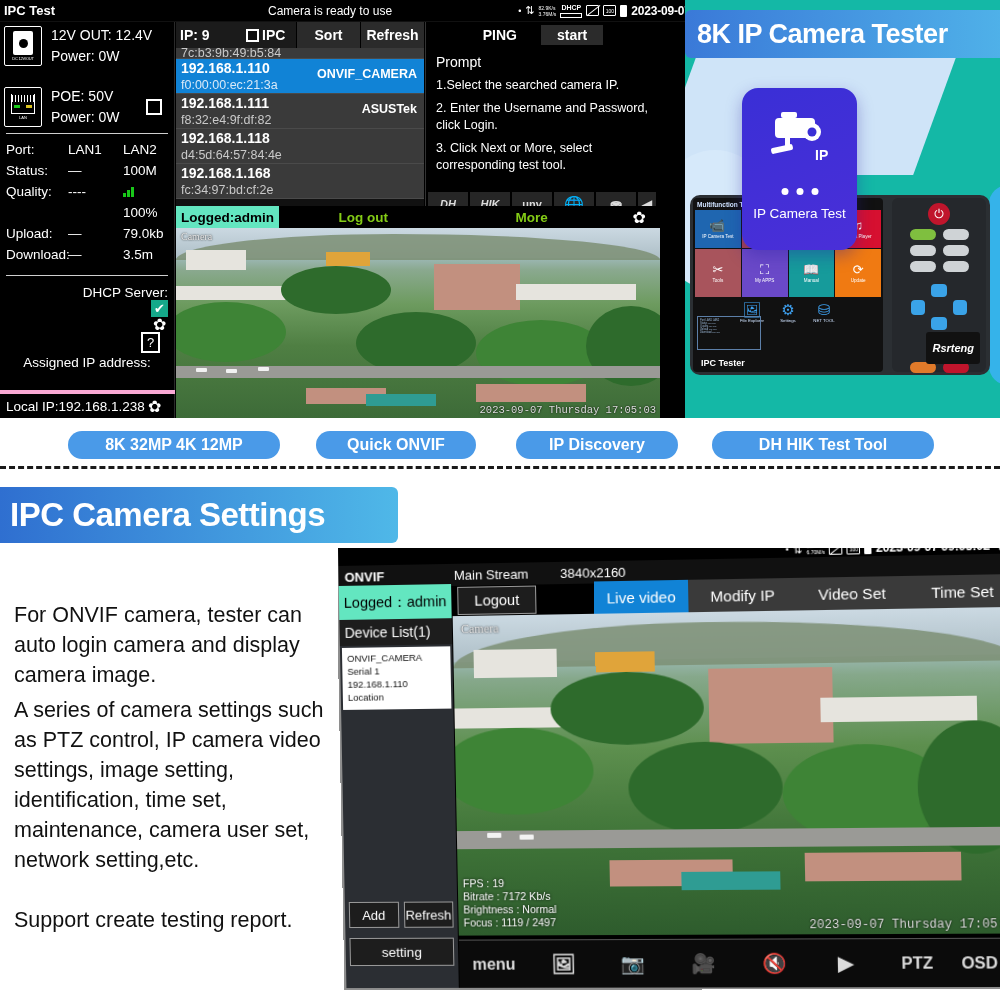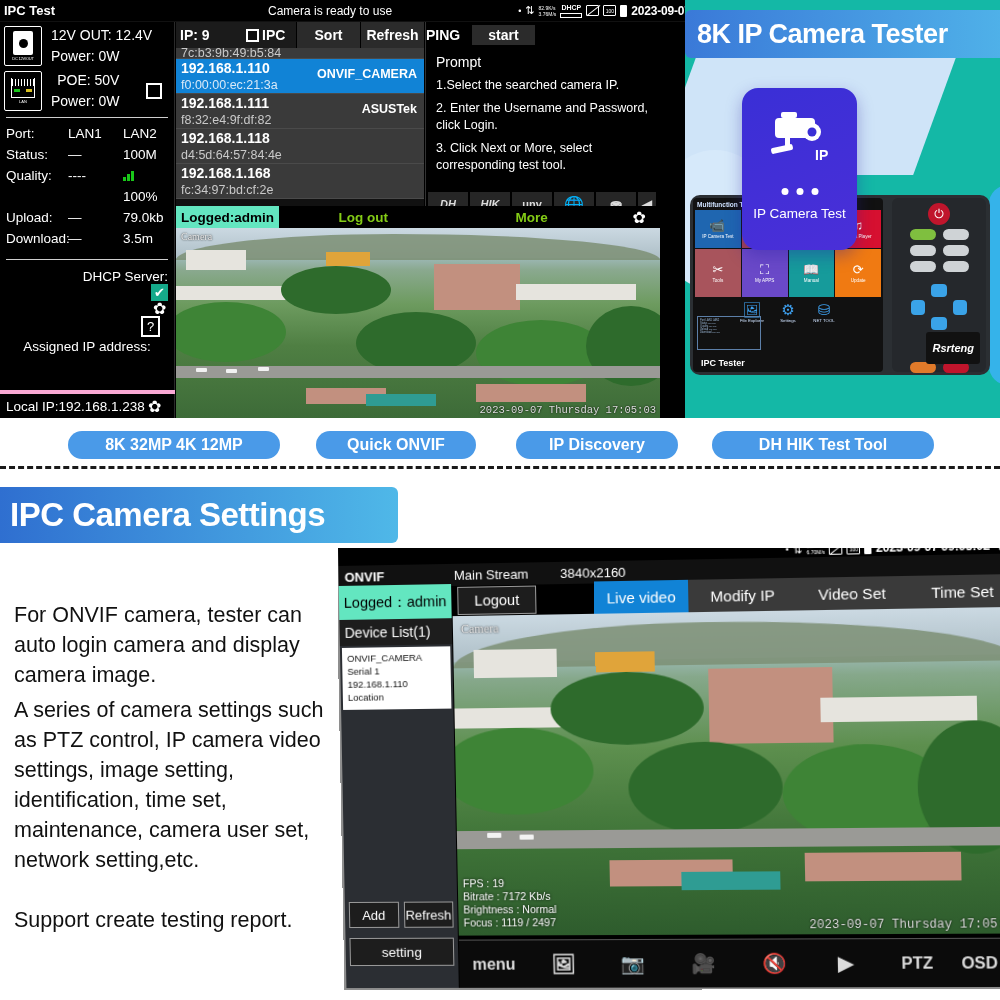--- a/index.html
+++ b/index.html
@@ -77,21 +77,21 @@
   .dev-row { height:35px; border-bottom:1px solid #4a4a4a; background:#3a3a3a; position:relative; padding:1px 5px;}
   .dev-row.sel { background:#1183d6; }
   .dev-row.partial { height:11px; overflow:hidden; }
   .dev-ip { font-size:14px; font-weight:bold; line-height:17px; }
   .dev-mac { font-size:12.5px; color:#c9c9c9; line-height:16px;}
   .dev-row.sel .dev-mac { color:#d8e9f8; }
   .dev-vendor { position:absolute; right:7px; top:8px; font-size:12.5px; font-weight:600;}
 
   
   .right-col { position:absolute; left:425px; top:22px; width:235px; height:196px; background:#000; border-left:1px solid #333;}
-  .ping-row { height:26px; display:flex; align-items:center; gap:12px; }
+  .ping-row { height:26px; display:flex; align-items:center; justify-content:center; gap:24px; }
   .ping-lbl { font-size:14px; font-weight:600;}
   .ping-btn { background:#2b2b2b; padding:2px 16px; font-size:14px; font-weight:bold;}
   .prompt-box { padding:6px 6px 0 10px; font-size:12.5px; line-height:17px;}
   .prompt-title { font-size:14px; margin-bottom:6px;}
   .prompt-box p { margin-bottom:6px;}
   .brand-row { position:absolute; bottom:0; left:0; width:235px; height:28px; display:flex; gap:2px; padding-left:2px; align-items:center; overflow:hidden;}
   .brand { width:40px;height:24px;background:#262626; display:flex;align-items:center;justify-content:center;font-size:11px;font-weight:bold;font-style:italic;color:#dcdcdc;}
 
   
   .login-bar { position:absolute; left:176px; top:206px; width:484px; height:22px; display:flex; align-items:stretch; background:#000; font-size:13.5px;}
@@ -220,21 +220,21 @@
       <div class="pwr-row">
         <div class="jack-icon">
           <div class="body"></div>
           <div class="cap">DC 12V/OUT</div>
         </div>
         <div class="pwr-text">
           <div>12V OUT: 12.4V</div>
           <div>Power: 0W</div>
         </div>
       </div>
-      <div class="pwr-row" style="margin-top:0;text-align:right;">
+      <div class="pwr-row" style="margin-top:16px;">
         <div class="lan-icon">
           <div class="rj">
             <div class="pins">
                 <i></i>
                 <i></i>
                 <i></i>
                 <i></i>
                 <i></i>
                 <i></i>
                 <i></i>

